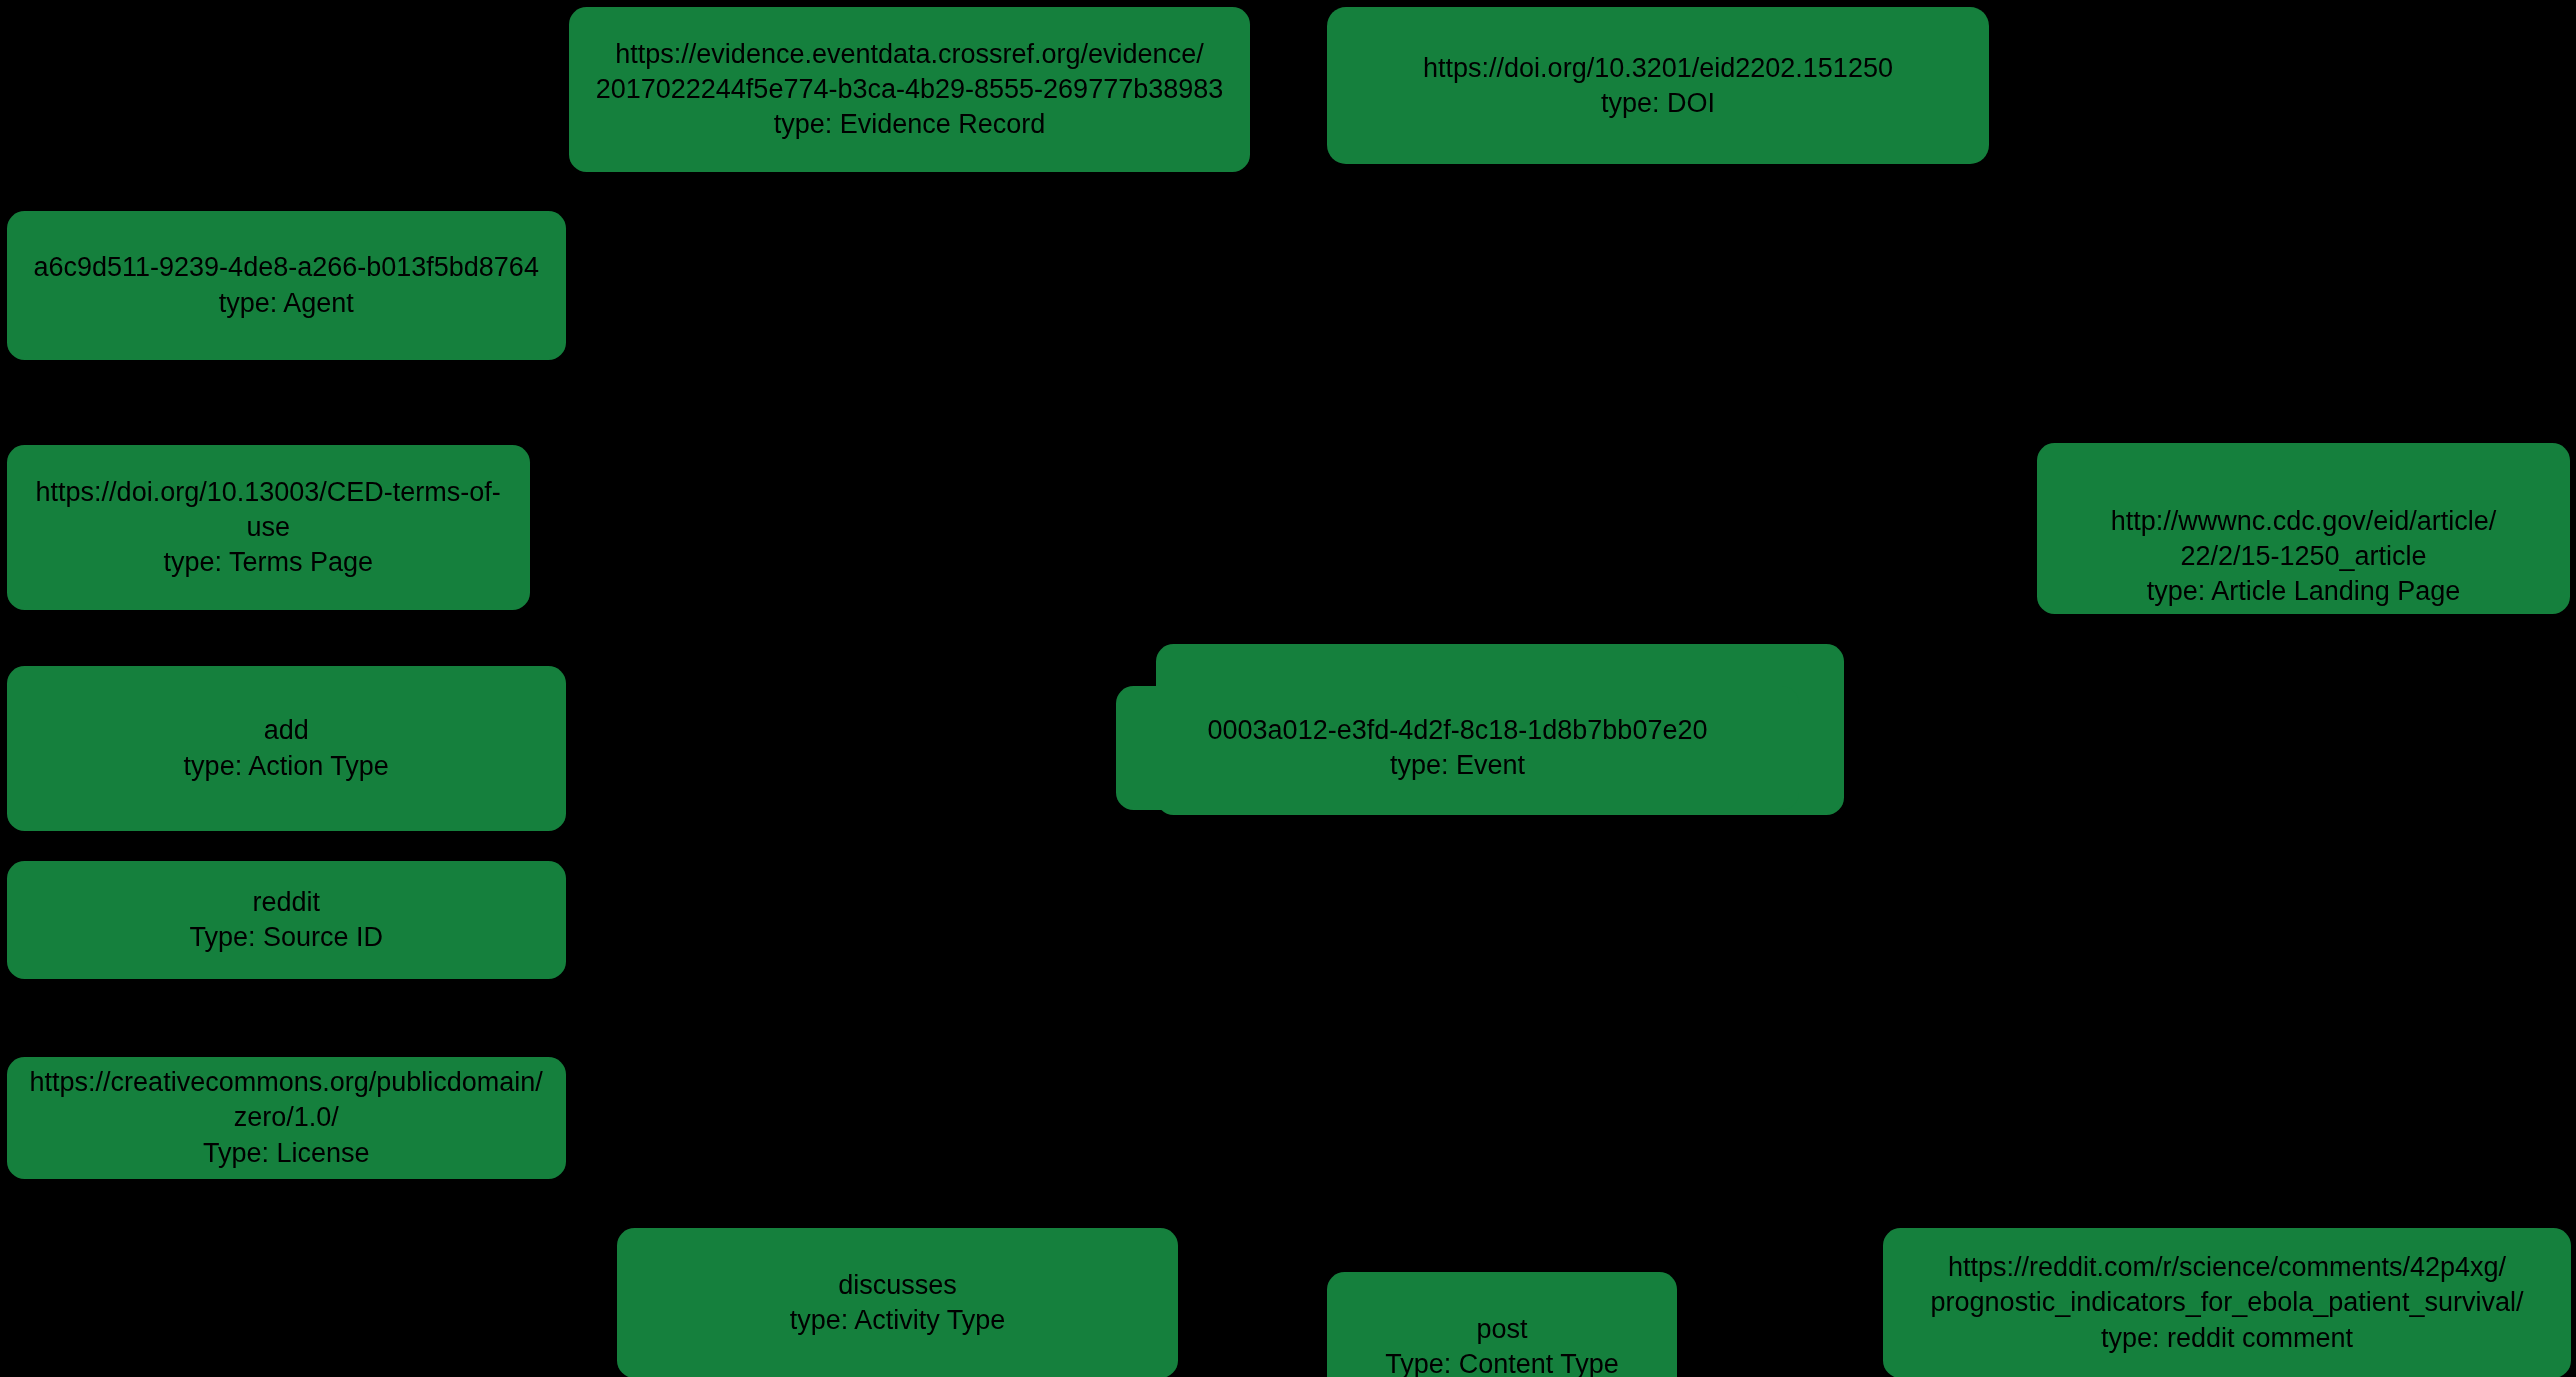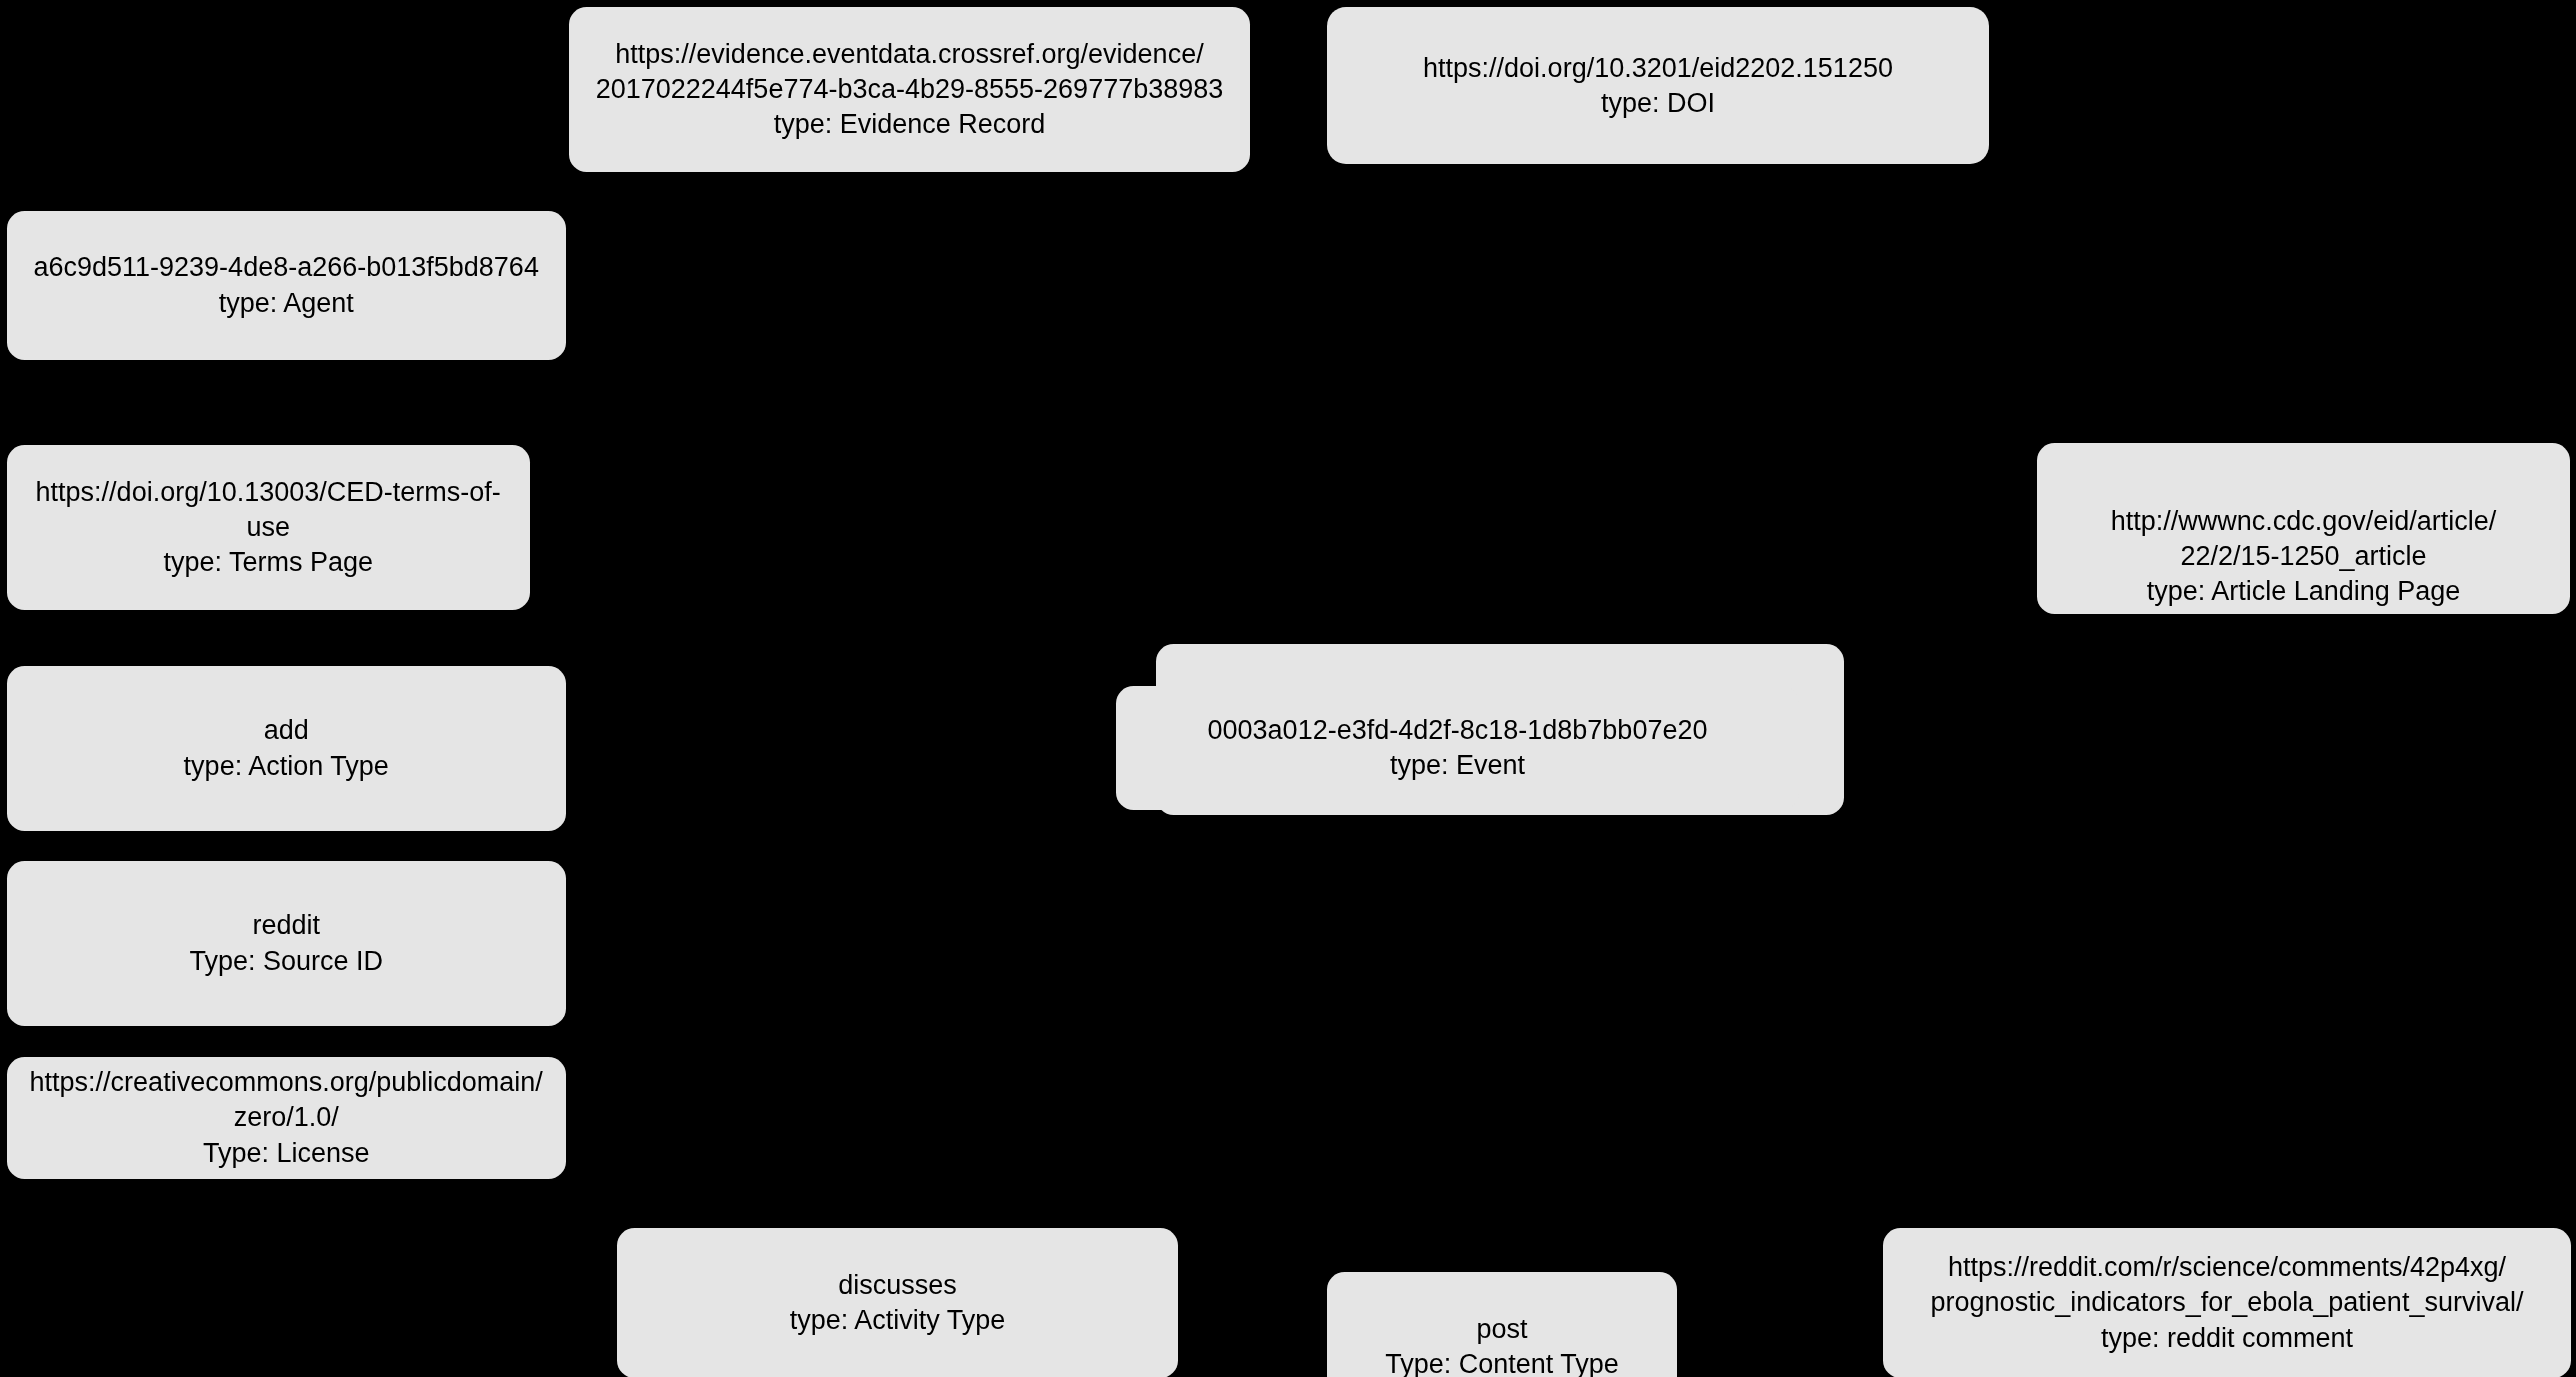--- a/index.html
+++ b/index.html
@@ -10,21 +10,21 @@
   #canvas {
     position: relative;
     width: 2576px;
     height: 1378px;
     background: #000000;
     overflow: hidden;
     font-family: "Liberation Sans", sans-serif;
   }
   .node {
     position: absolute;
-    background: #e5e5e5;
+    background: #15803d;
     border-radius: 17.6px;
     box-sizing: border-box;
     display: flex;
     align-items: center;
     justify-content: center;
     text-align: center;
     color: #000000;
     padding: 5.2px 12.4px;
   }
   .node .label {
@@ -67,21 +67,21 @@
   <div class="node front" style="left:6.7px; top:445px; width:523px; height:165px;">
     <span class="label">https://doi.org/10.13003/CED-terms-of-use
 type: Terms Page</span>
   </div>
 
   <div class="node front" style="left:6.7px; top:666px; width:559px; height:165px;">
     <span class="label">add
 type: Action Type</span>
   </div>
 
-  <div class="node front" style="left:6.7px; top:861px; width:559px; height:165px;">
+  <div class="node front" style="left:6.7px; top:861px; width:559px; height:118px;">
     <span class="label">reddit
 Type: Source ID</span>
   </div>
 
   <div class="node front" style="left:6.7px; top:1057px; width:559px; height:122px;">
     <span class="label">https://creativecommons.org/publicdomain/
 zero/1.0/
 Type: License</span>
   </div>
 

